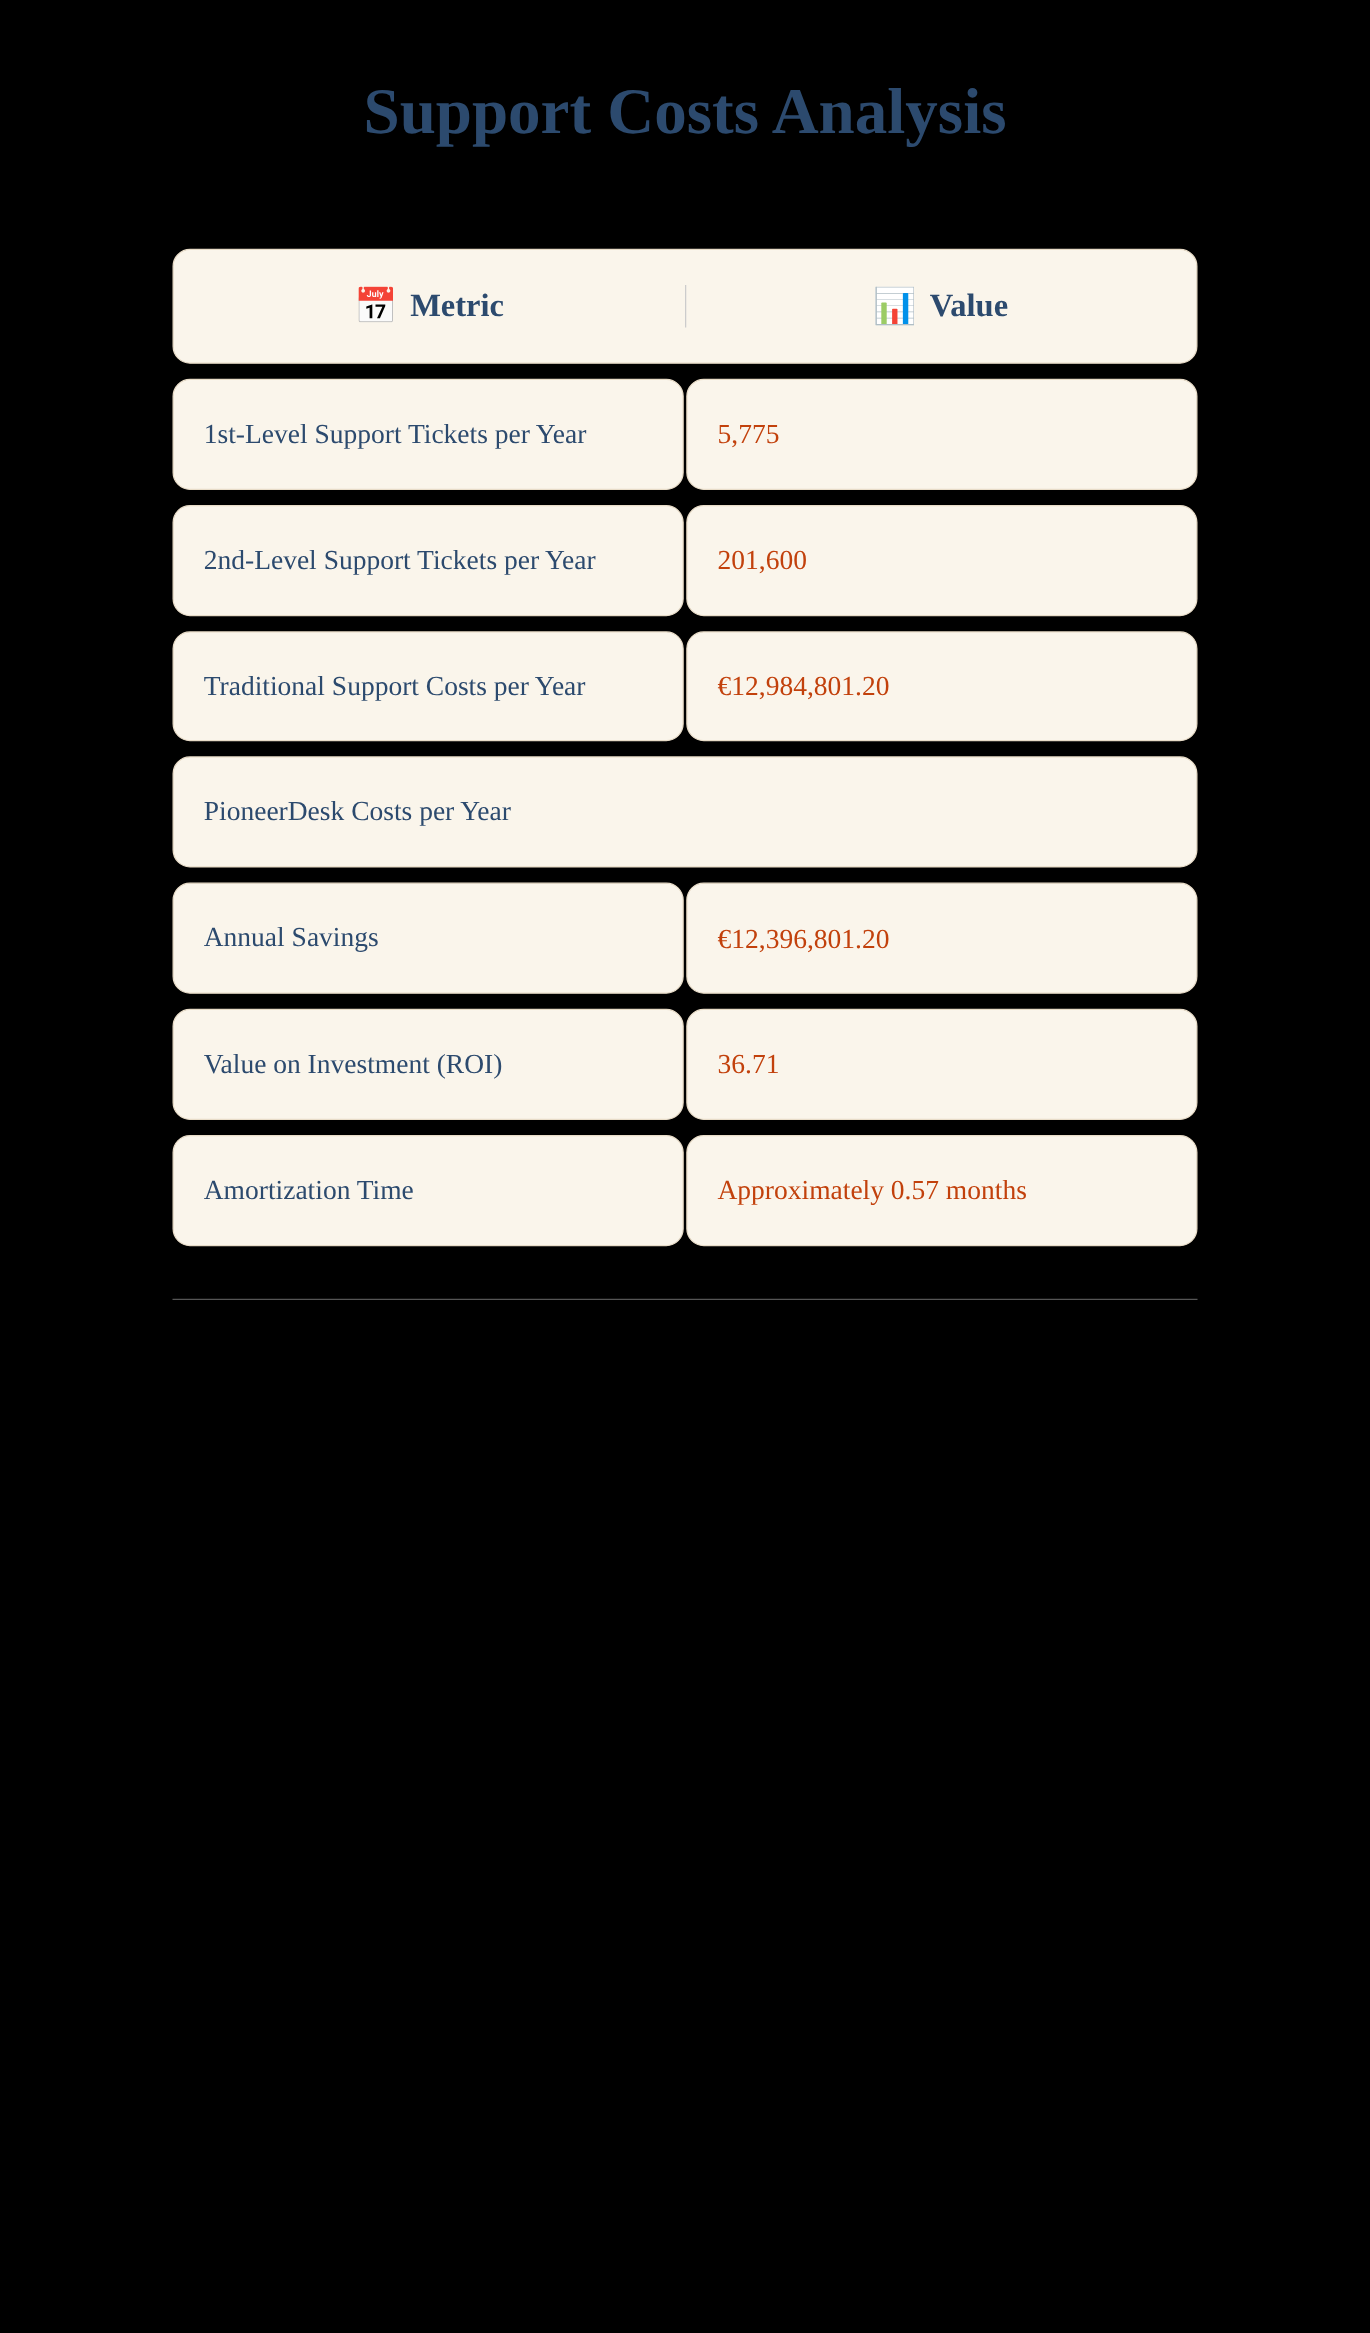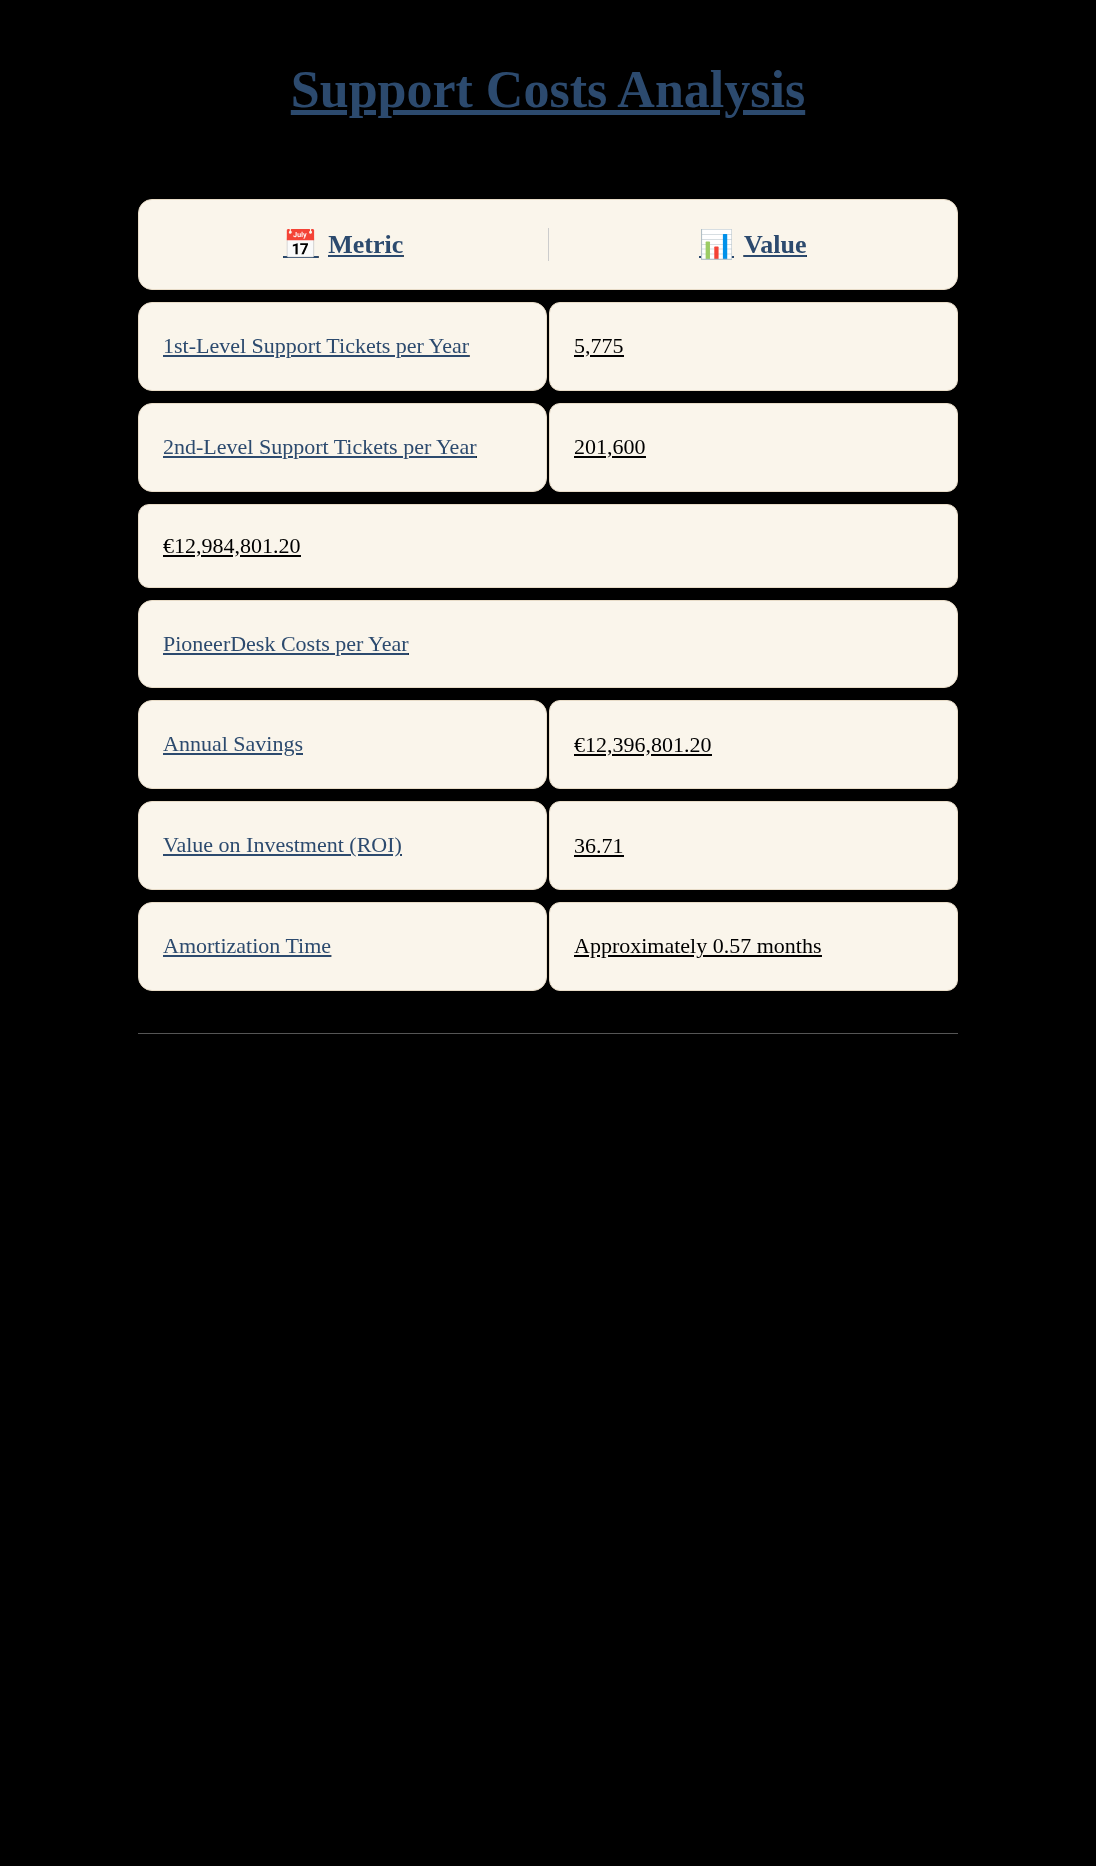--- a/index.html
+++ b/index.html
@@ -1,19 +1,18 @@
 <!DOCTYPE html>
 <html><head>
   <meta charset="utf-8">
   <style>
     * {
       box-sizing: border-box;
       margin: 0;
       padding: 0;
-      text-decoration: underline;
     }
 
     body {
       background-color: #000;
       font-family: 'Georgia', serif;
       display: flex;
       justify-content: center;
       align-items: flex-start;
       min-height: 1866px;
       padding: 0;
@@ -103,23 +102,22 @@
       flex: 1;
       font-size: 22px;
       color: #2c4a6e;
       font-weight: 400;
       line-height: 1.4;
     }
 
     .cell-value {
       flex: 1;
       font-size: 22px;
-      color: #000000;
+      color: #c2410c;
       font-weight: 400;
-      border-radius: 11px;
     }
 
     .divider {
       width: 820px;
       height: 1px;
       background-color: #555;
       margin: 30px 0 24px 0;
     }
 
     .footnote {
@@ -153,20 +151,21 @@
       <div class="cell cell-metric">1st-Level Support Tickets per Year</div>
       <div class="cell cell-value">5,775</div>
     </div>
 
     <div class="table-row">
       <div class="cell cell-metric">2nd-Level Support Tickets per Year</div>
       <div class="cell cell-value">201,600</div>
     </div>
 
     <div class="table-row">
+      <div class="cell cell-metric">Traditional Support Costs per Year</div>
       <div class="cell cell-value">€12,984,801.20</div>
     </div>
 
     <div class="table-row">
       <div class="cell cell-metric">PioneerDesk Costs per Year</div>
     </div>
 
     <div class="table-row">
       <div class="cell cell-metric">Annual Savings</div>
       <div class="cell cell-value">€12,396,801.20</div>

